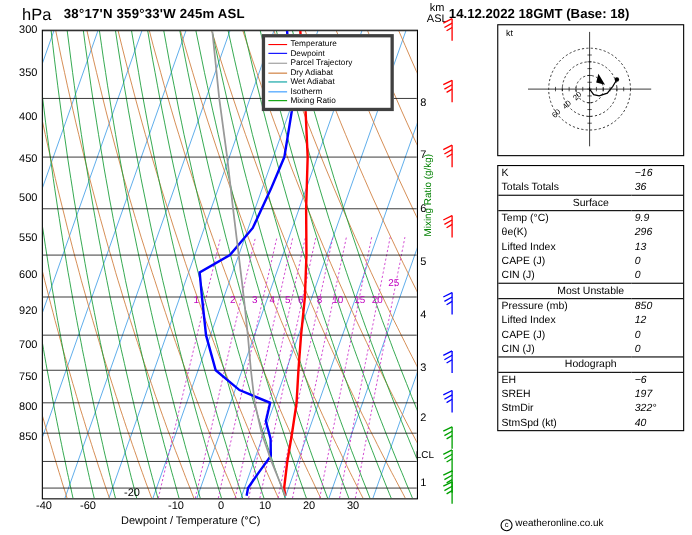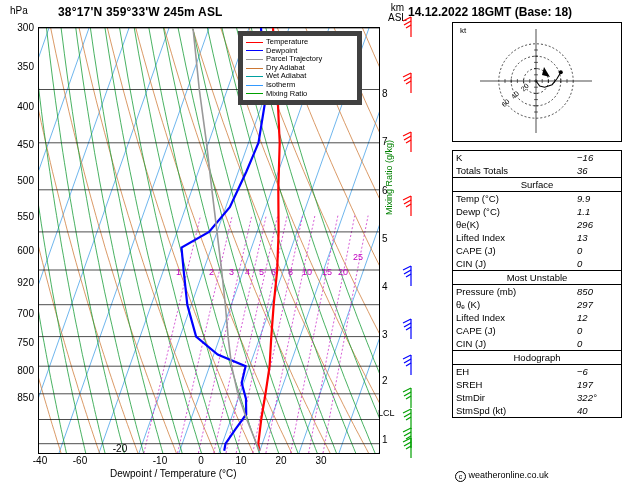--- a/index.html
+++ b/index.html
@@ -1,32 +1,32 @@
 <!DOCTYPE html>
 <html><head>
 <meta charset="utf-8">
 <style>
   html,body{margin:0;padding:0;}
   body{width:629px;height:486px;background:#ffffff;font-family:"Liberation Sans",sans-serif;position:relative;overflow:hidden;}
   .abs{position:absolute;}
   .hdr-left{left:6px;top:5px;font-size:12px;color:#000;font-weight:bold;letter-spacing:0.2px;}
   .hdr-right{left:408px;top:5px;font-size:12px;color:#000;font-weight:bold;}
-  .hpa-label{left:10px;top:5px;font-size:10px;color:#000;}
+  .hpa-label{left:20px;top:5px;font-size:15px;color:#000;}
   .km-label{left:388px;top:3px;font-size:10px;color:#000;text-align:center;line-height:10px;}
   
   #plot{left:38px;top:27px;width:340px;height:425px;border:1px solid #000;background:#fff;overflow:hidden;}
   #plotsvg{position:absolute;left:0;top:0;}
   .ytick{position:absolute;font-size:10px;color:#000;text-align:right;width:32px;left:2px;}
   .xtick{position:absolute;font-size:10px;color:#000;text-align:center;width:30px;}
   .xaxis-title{position:absolute;left:110px;top:468px;font-size:10px;color:#000;}
   .kmtick{position:absolute;font-size:10px;color:#000;left:382px;}
   .mixlabel{position:absolute;font-size:9px;color:#c000c0;}
   .mixaxis{position:absolute;left:384px;top:215px;font-size:9px;color:#008000;transform:rotate(-90deg);transform-origin:left top;white-space:nowrap;}
   
-  #legend{left:238px;top:31px;width:108px;border:5px solid #404040;background:#fff;padding:2px 3px;font-size:7.5px;line-height:8.6px;color:#000;}
+  #legend{left:238px;top:31px;width:108px;border:3px solid #404040;background:#fff;padding:2px 3px;font-size:7.5px;line-height:8.6px;color:#000;}
   #legend .row{display:flex;align-items:center;height:8.6px;}
   #legend .swatch{width:17px;height:0;border-top:1.4px solid #000;margin-right:3px;flex:none;}
   
   .panel{border:1px solid #000;background:#fff;}
   #hodo{left:452px;top:22px;width:168px;height:118px;}
   #hodosvg{position:absolute;left:0;top:0;}
   #tbl{left:452px;top:150px;width:168px;}
   #tbl table{border-collapse:collapse;width:100%;font-size:9.5px;color:#000;}
   #tbl td{padding:0 3px;height:13px;line-height:13px;}
   #tbl td.val{text-align:left;font-style:italic;}
@@ -269,24 +269,20 @@
           <td class="val">36</td>
         </tr>
     <tr class="sec">
           <td colspan="2">Surface</td>
         </tr>
     <tr>
           <td>Temp (°C)</td>
           <td class="val">9.9</td>
         </tr>
     <tr>
-          <td>Dewp (°C)</td>
-          <td class="val">1.1</td>
-        </tr>
-    <tr>
           <td>θe(K)</td>
           <td class="val">296</td>
         </tr>
     <tr>
           <td>Lifted Index</td>
           <td class="val">13</td>
         </tr>
     <tr>
           <td>CAPE (J)</td>
           <td class="val">0</td>
@@ -294,24 +290,20 @@
     <tr>
           <td>CIN (J)</td>
           <td class="val">0</td>
         </tr>
     <tr class="sec">
           <td colspan="2">Most Unstable</td>
         </tr>
     <tr>
           <td>Pressure (mb)</td>
           <td class="val">850</td>
-        </tr>
-    <tr>
-          <td>θₑ (K)</td>
-          <td class="val">297</td>
         </tr>
     <tr>
           <td>Lifted Index</td>
           <td class="val">12</td>
         </tr>
     <tr>
           <td>CAPE (J)</td>
           <td class="val">0</td>
         </tr>
     <tr>

